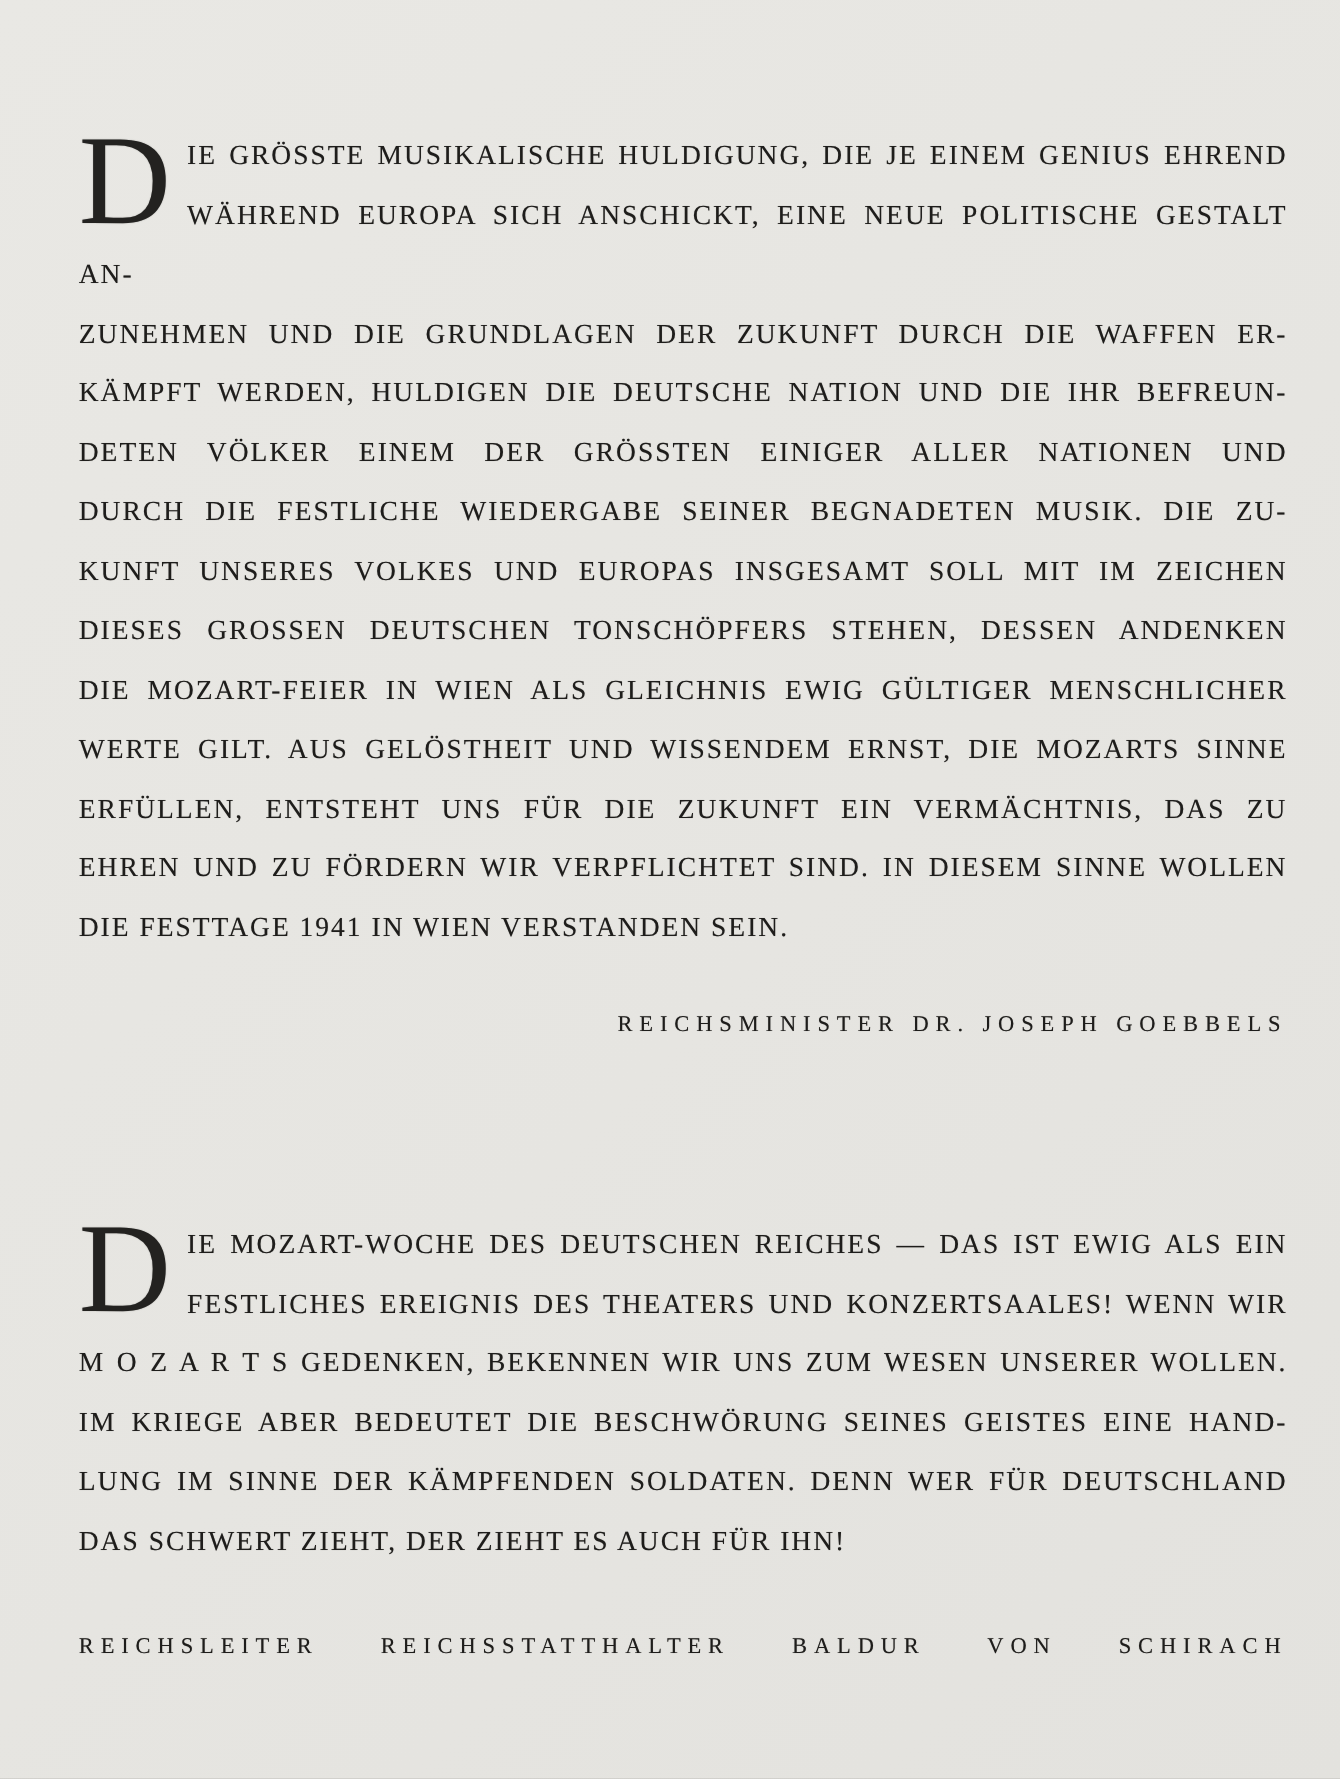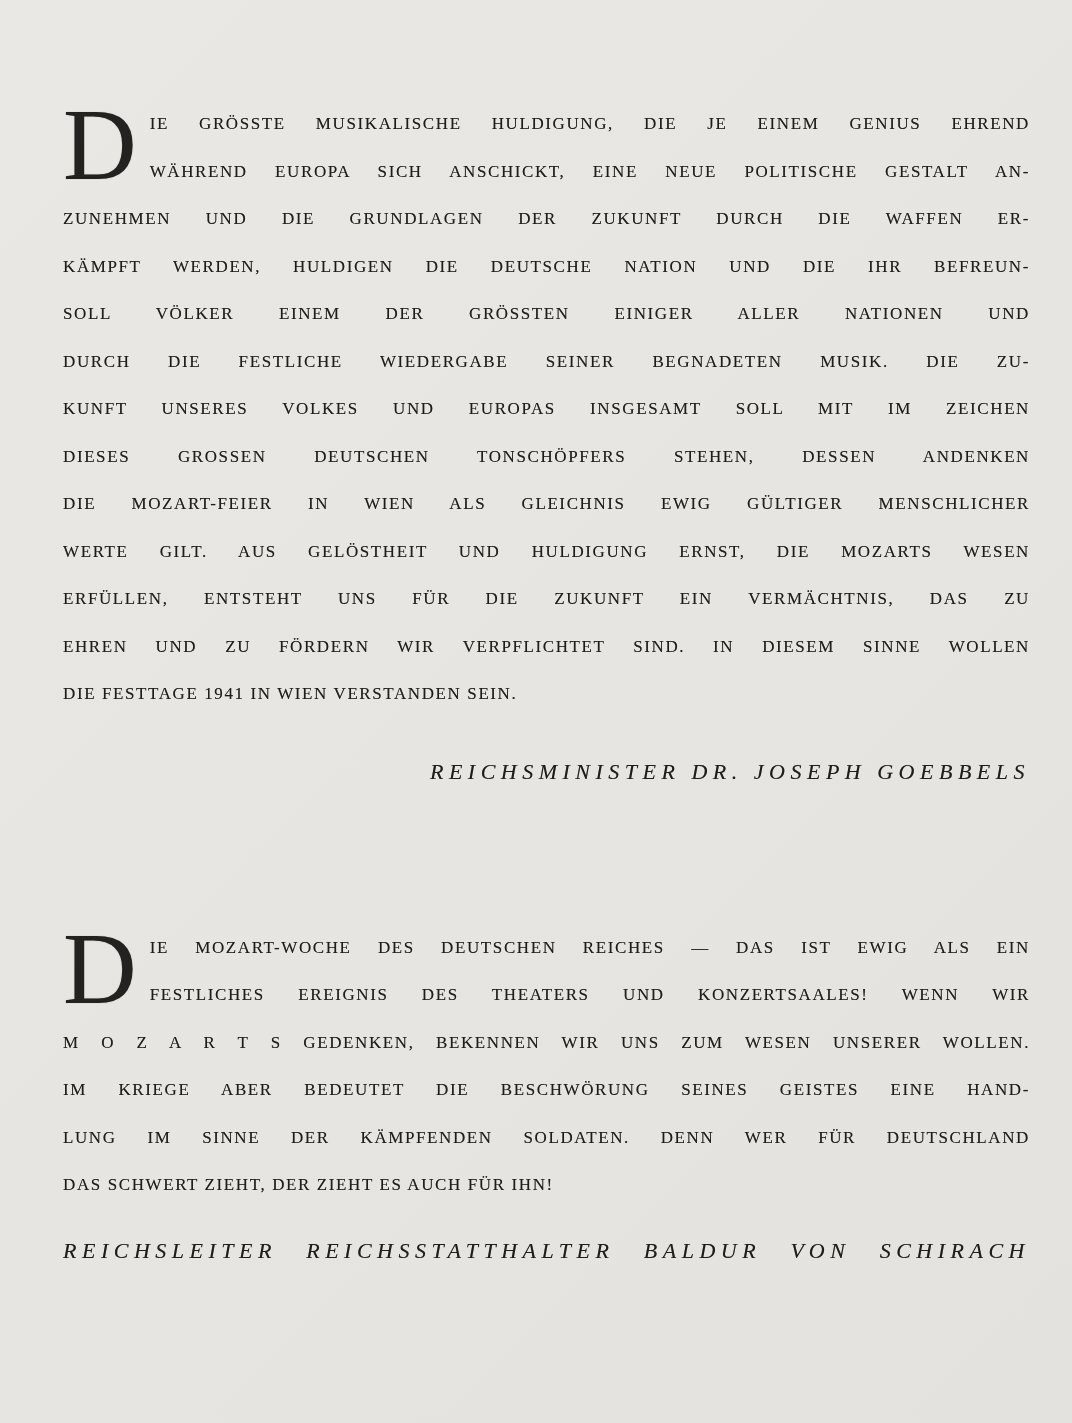--- a/index.html
+++ b/index.html
@@ -28,68 +28,67 @@
     line-height: 86px;
     height: 90px;
     padding-top: 2px;
     margin-right: 13px;
     font-weight: 400;
     color: #232220;
     text-shadow: 0 0 1px rgba(30,29,27,0.35);
   }
   .line {
     line-height: 47.5px;
-    font-size: 17px;
+    font-size: 22px;
     letter-spacing: 1.6px;
     white-space: normal;
     text-align: justify;
     text-align-last: justify;
     text-shadow: 0 0 0.6px rgba(30,29,27,0.45);
   }
   .line.last {
     text-align: right;
     text-align-last: left;
   }
   .signature {
-    font-size: 22px;
+    font-size: 18px;
     letter-spacing: 5.5px;
     line-height: 28px;
     text-shadow: 0 0 0.6px rgba(30,29,27,0.45);
-    font-style: italic;
   }
   .sig-right {
     text-align: right;
     margin-top: 40px;
   }
   .sig-justify {
-    margin-top: 28px;
+    margin-top: 46px;
     text-align: justify;
     text-align-last: justify;
   }
   .para-2 {
     margin-top: 138px;
   }
 </style>
 </head>
 <body>
 
 <div class="page">
 
   <section class="para para-1">
     <span class="dropcap">D</span>
     <div class="line">IE GRÖSSTE MUSIKALISCHE HULDIGUNG, DIE JE EINEM GENIUS EHREND</div>
     <div class="line">WÄHREND EUROPA SICH ANSCHICKT, EINE NEUE POLITISCHE GESTALT AN-</div>
     <div class="line">ZUNEHMEN UND DIE GRUNDLAGEN DER ZUKUNFT DURCH DIE WAFFEN ER-</div>
     <div class="line">KÄMPFT WERDEN, HULDIGEN DIE DEUTSCHE NATION UND DIE IHR BEFREUN-</div>
-    <div class="line">SOLL VÖLKER EINEM DER GRÖSSTEN EINIGER ALLER NATIONEN UND</div>
+    <div class="line">DETEN VÖLKER EINEM DER GRÖSSTEN EINIGER ALLER NATIONEN UND</div>
     <div class="line">DURCH DIE FESTLICHE WIEDERGABE SEINER BEGNADETEN MUSIK. DIE ZU-</div>
     <div class="line">KUNFT UNSERES VOLKES UND EUROPAS INSGESAMT SOLL MIT IM ZEICHEN</div>
     <div class="line">DIESES GROSSEN DEUTSCHEN TONSCHÖPFERS STEHEN, DESSEN ANDENKEN</div>
     <div class="line">DIE MOZART-FEIER IN WIEN ALS GLEICHNIS EWIG GÜLTIGER MENSCHLICHER</div>
-    <div class="line">WERTE GILT. AUS GELÖSTHEIT UND HULDIGUNG ERNST, DIE MOZARTS WESEN</div>
+    <div class="line">WERTE GILT. AUS GELÖSTHEIT UND WISSENDEM ERNST, DIE MOZARTS SINNE</div>
     <div class="line">ERFÜLLEN, ENTSTEHT UNS FÜR DIE ZUKUNFT EIN VERMÄCHTNIS, DAS ZU</div>
     <div class="line">EHREN UND ZU FÖRDERN WIR VERPFLICHTET SIND. IN DIESEM SINNE WOLLEN</div>
     <div class="line last">DIE FESTTAGE 1941 IN WIEN VERSTANDEN SEIN.</div>
   </section>
 
   <div class="signature sig-right">REICHSMINISTER DR. JOSEPH GOEBBELS</div>
 
   <section class="para para-2">
     <span class="dropcap">D</span>
     <div class="line">IE MOZART-WOCHE DES DEUTSCHEN REICHES — DAS IST EWIG ALS EIN</div>

